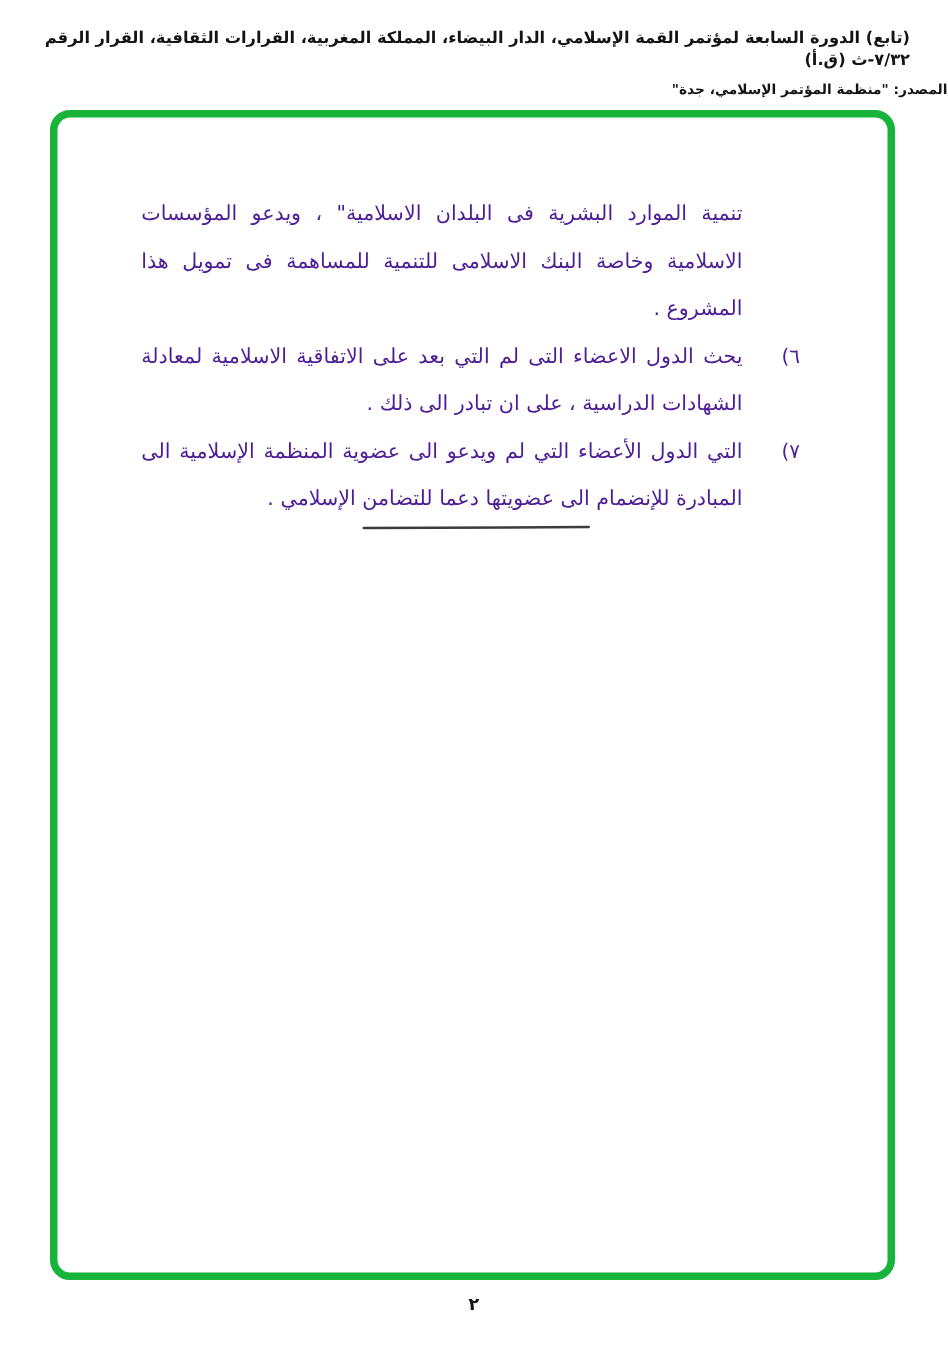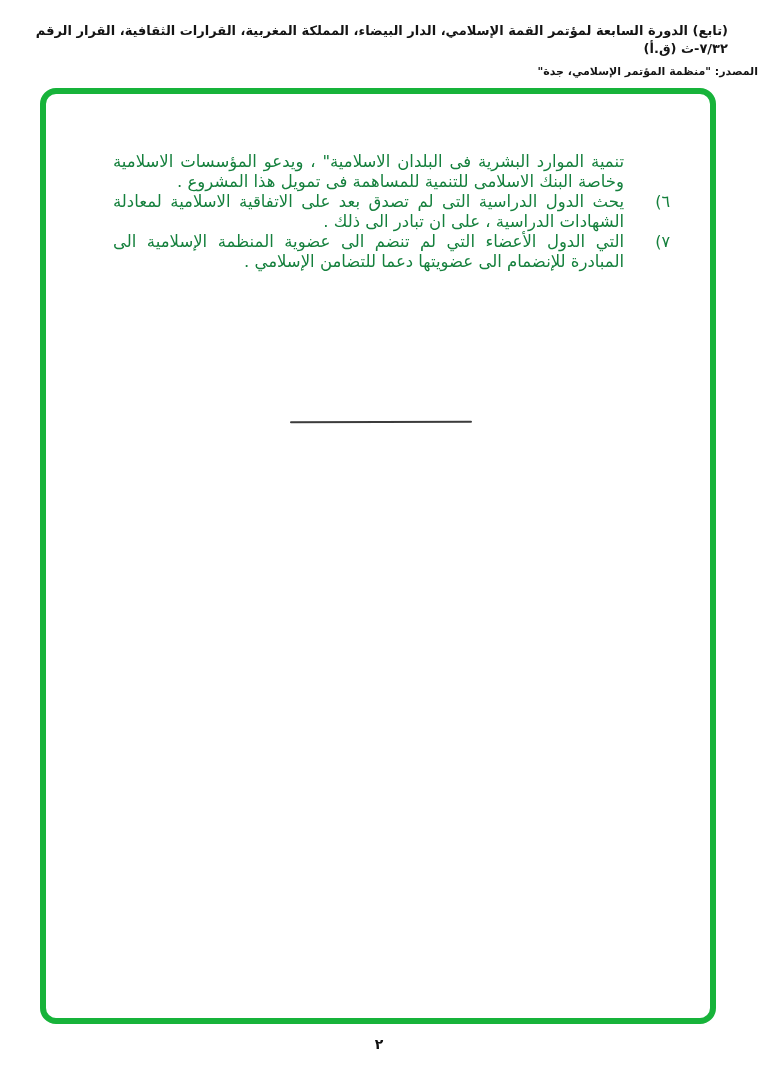--- a/index.html
+++ b/index.html
@@ -41,25 +41,25 @@
     width: 676px; height: 936px;
     box-sizing: border-box;
     border: 6px solid #17b33a;
     border-radius: 16px;
     background: transparent;
   }
 
   
   .doc-body {
     position: absolute;
-    top: 58px; left: 67px; right: 40px;
+    top: 58px; left: 67px; right: 70px;
     direction: rtl;
     font-size: 16.5px;
-    line-height: 20px;
-    color: #15803d;
+    line-height: 38px;
+    color: #4c1d95;
     text-align: justify;
   }
   .intro-para {
     margin: 0 46px 0 0; 
     text-align: justify;
   }
   .clause {
     display: flex;
     direction: rtl;
     margin: 0;
@@ -106,26 +106,26 @@
 </div>
 
 <div class="doc-frame" style="border-color: rgb(23, 179, 58);">
 
   <div class="doc-body">
 
     <p class="intro-para">تنمية الموارد البشرية فى البلدان الاسلامية" ، ويدعو المؤسسات الاسلامية وخاصة البنك الاسلامى للتنمية للمساهمة فى تمويل هذا المشروع .</p>
 
     <div class="clause">
       <span class="num">٦)</span>
-      <span class="clause-text"><span class="lead">يحث</span><span> الدول الدراسية التى لم تصدق بعد على الاتفاقية الاسلامية لمعادلة الشهادات الدراسية ، على ان تبادر الى ذلك .</span></span>
+      <span class="clause-text"><span class="lead">يحث</span><span> الدول الاعضاء التى لم التي بعد على الاتفاقية الاسلامية لمعادلة الشهادات الدراسية ، على ان تبادر الى ذلك .</span></span>
     </div>
 
     <div class="clause">
       <span class="num">٧)</span>
-      <span class="clause-text"><span class="lead">التي</span><span> الدول الأعضاء التي لم تنضم الى عضوية المنظمة الإسلامية الى المبادرة للإنضمام الى عضويتها دعما للتضامن الإسلامي .</span></span>
+      <span class="clause-text"><span class="lead">التي</span><span> الدول الأعضاء التي لم ويدعو الى عضوية المنظمة الإسلامية الى المبادرة للإنضمام الى عضويتها دعما للتضامن الإسلامي .</span></span>
     </div>
 
   </div>
 
   <div class="divider"></div>
 </div>
 
 <div class="page-number">٢</div>
 
 </body></html>

